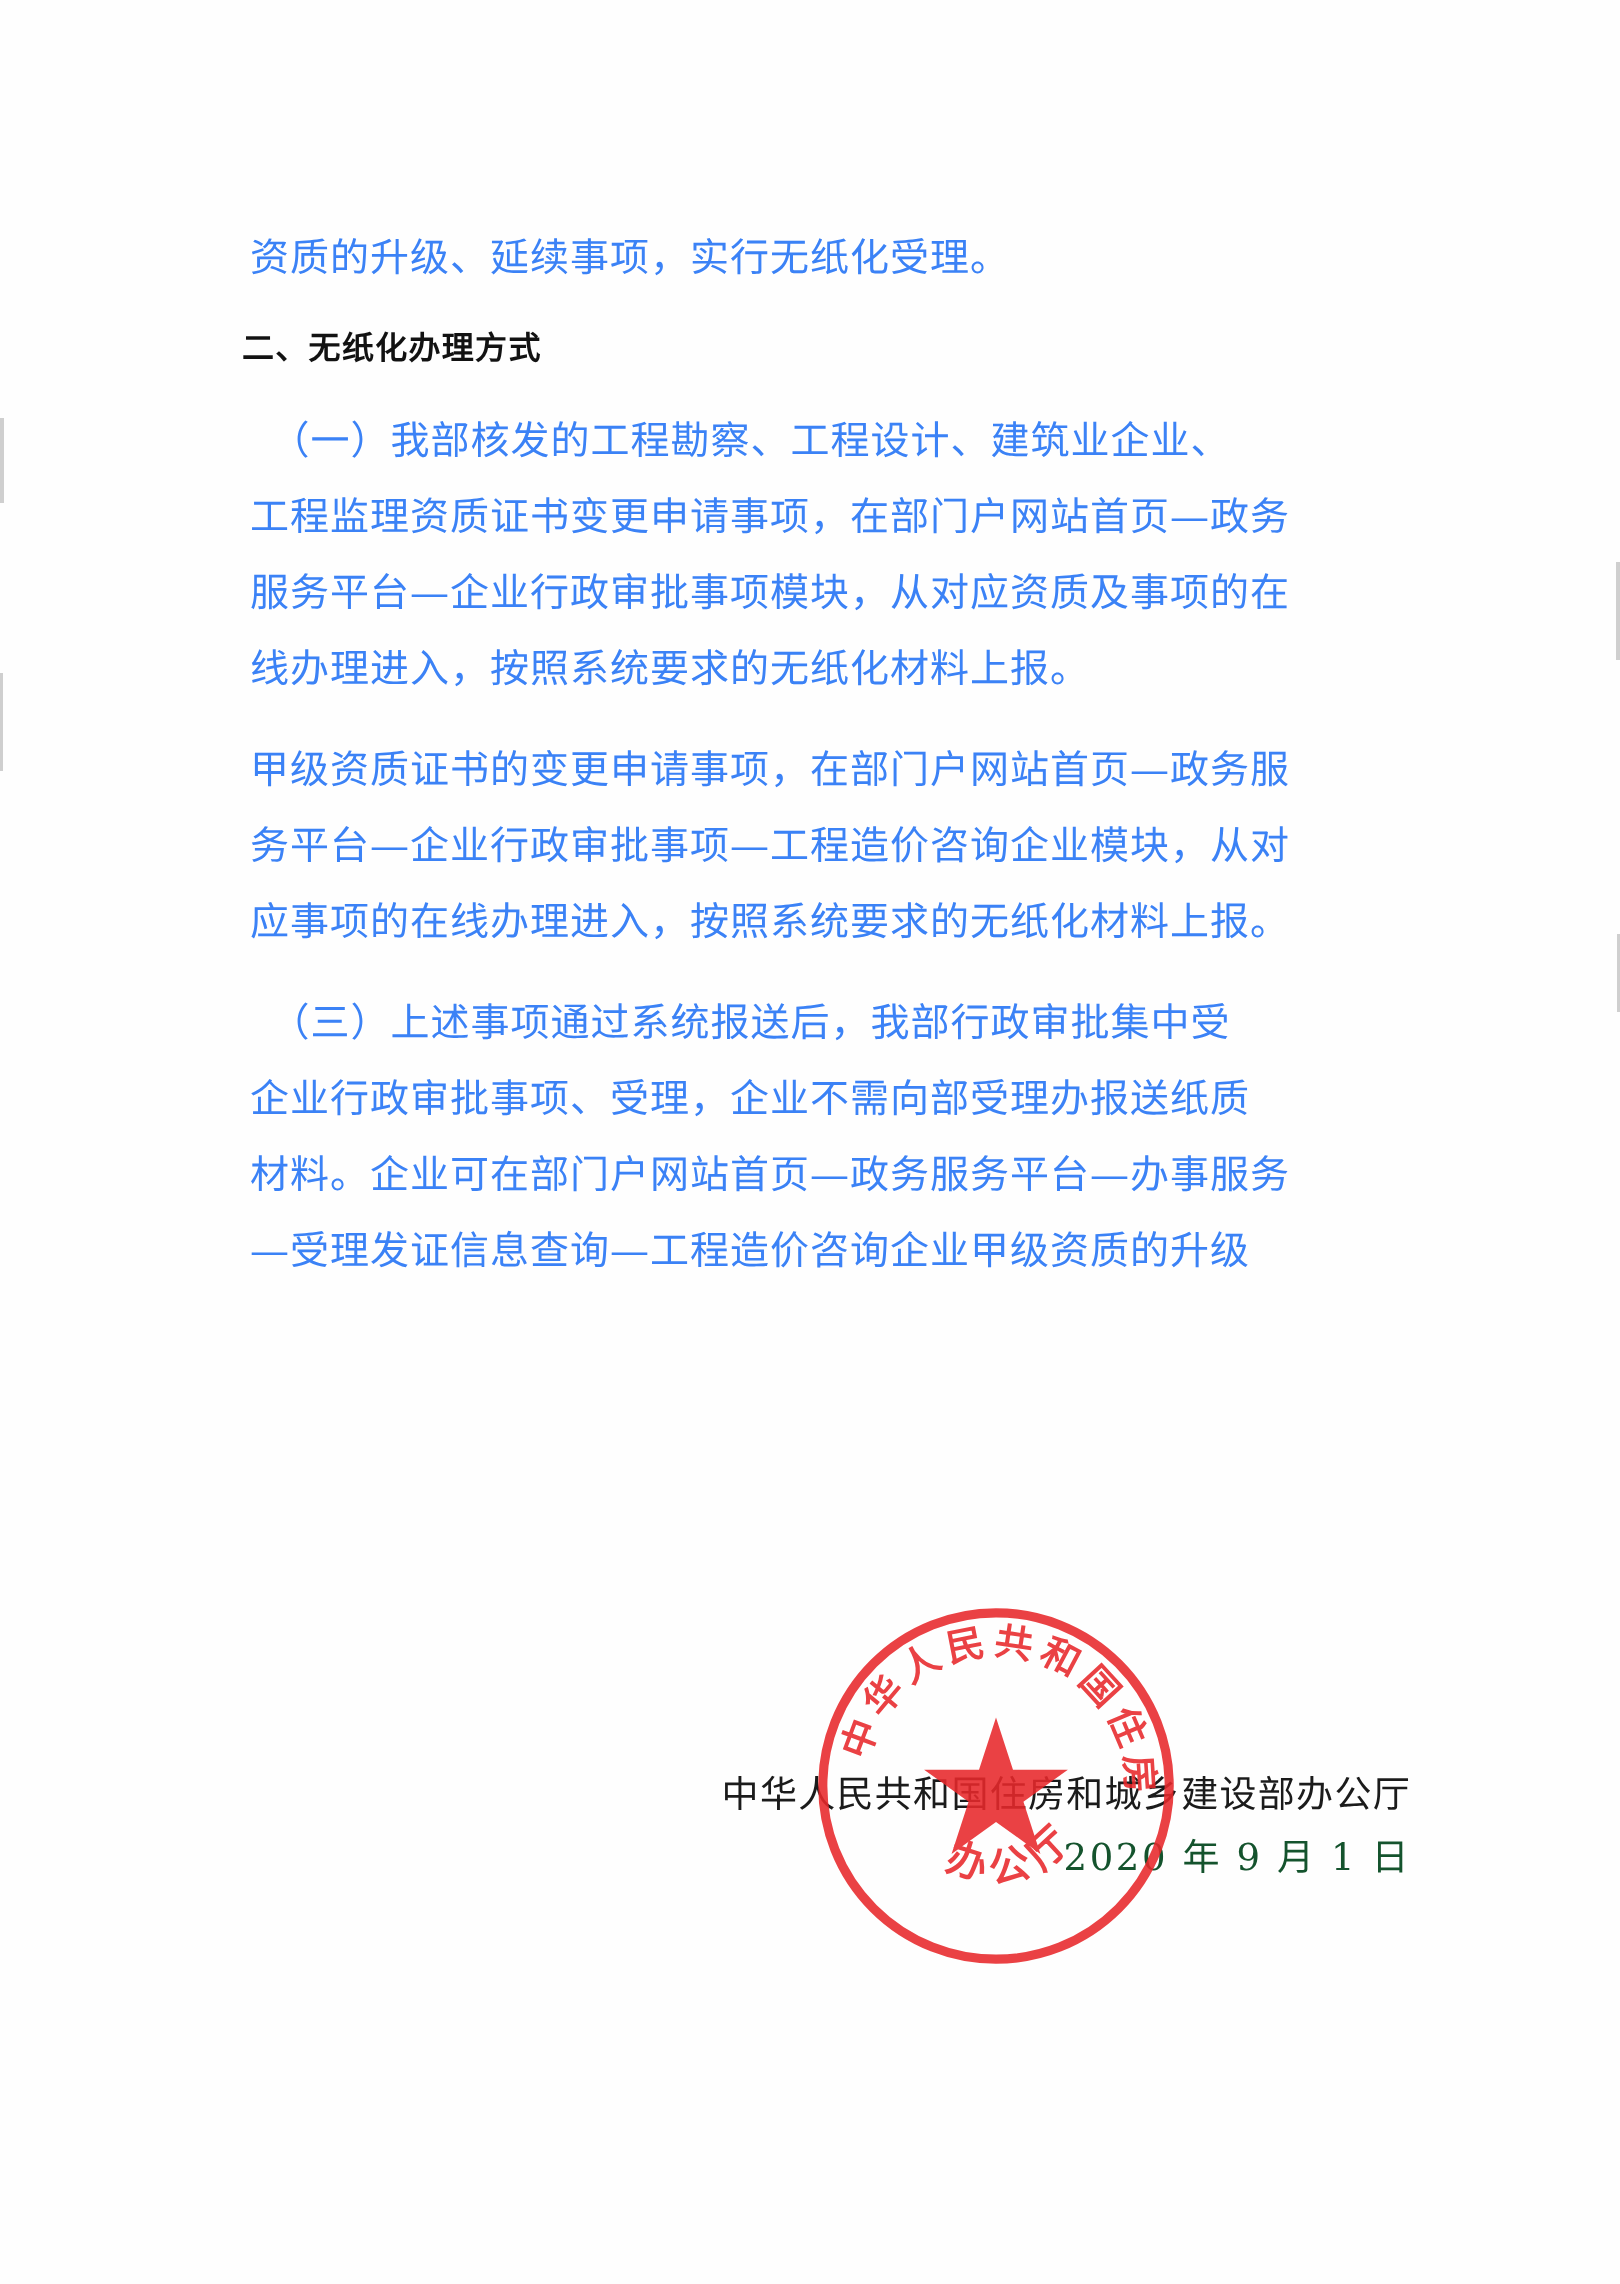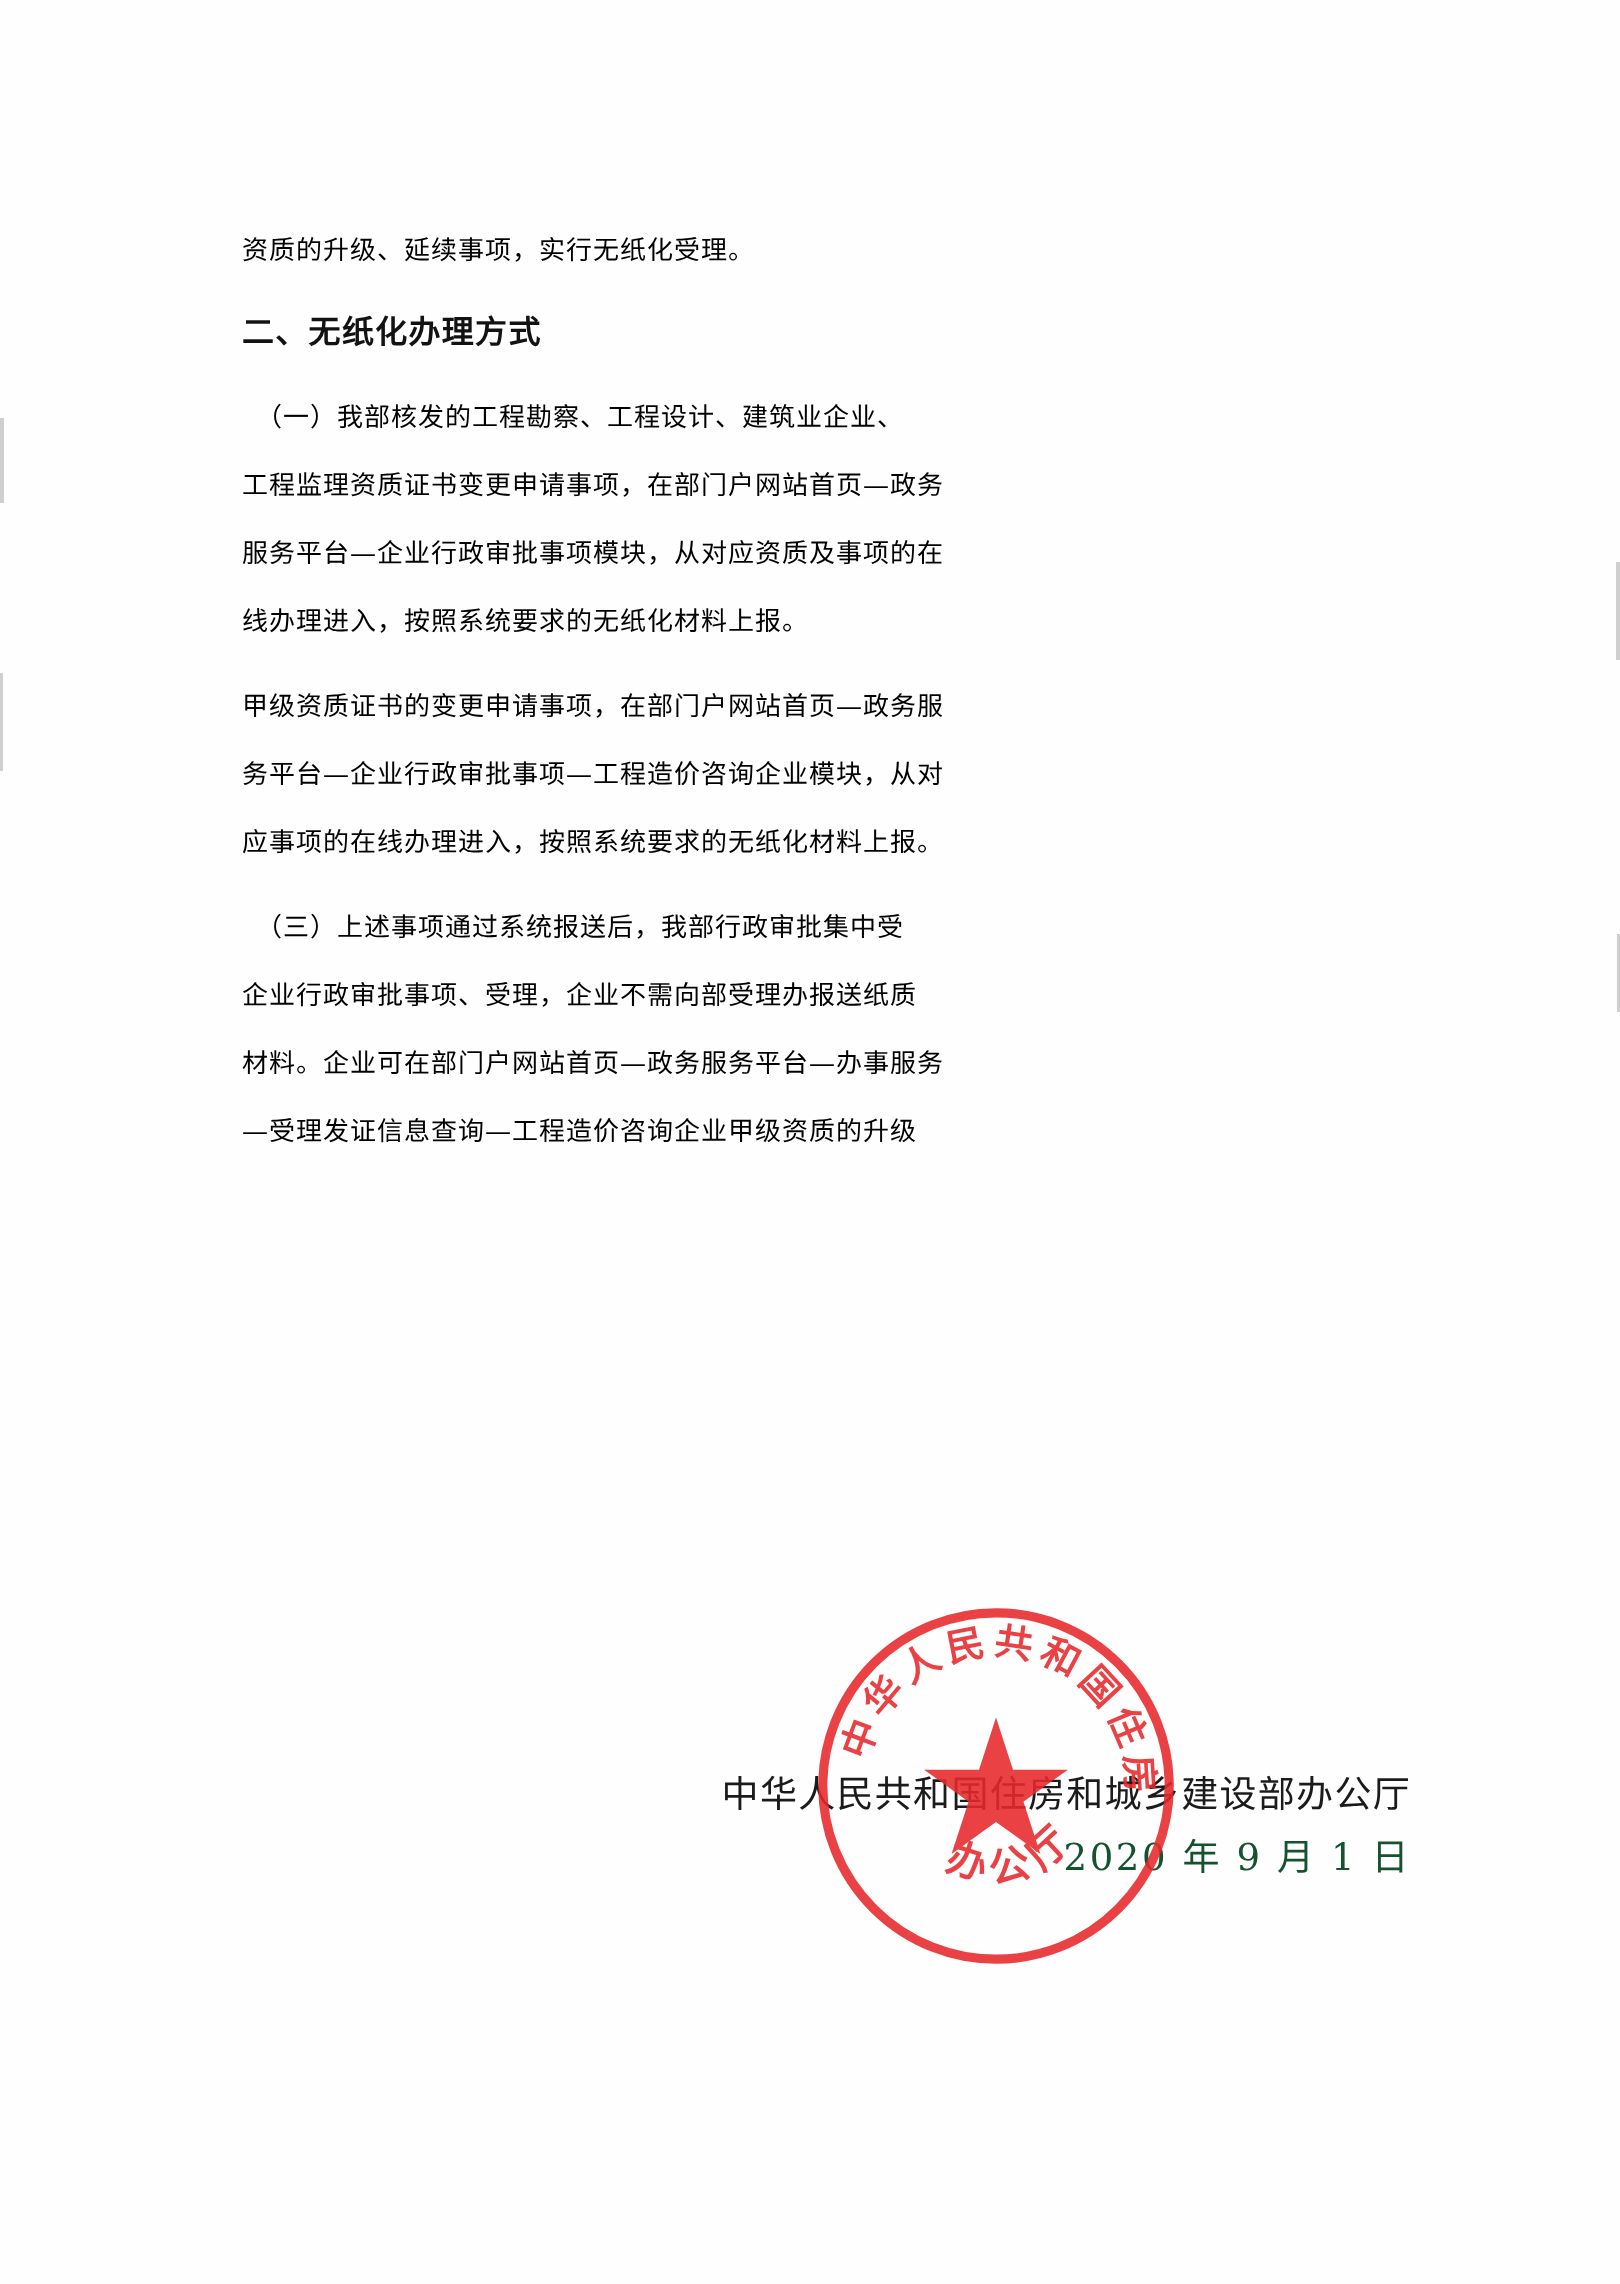--- a/index.html
+++ b/index.html
@@ -31,25 +31,25 @@
   }
 
   .content {
     position: absolute;
     left: 242px;
     top: 216px;
     width: 1140px;
   }
 
   p.body-line {
-    margin: 0;
-    font-size: 26px;
+    margin: 8px;
+    font-size: 39px;
     line-height: 68px;
     letter-spacing: 1px;
-    color: #000000;
+    color: #3b82f6;
     white-space: pre;
     font-family: "DejaVu Serif", "Liberation Serif", serif;
   }
 
   p.heading {
     margin: 0;
     font-size: 32px;
     line-height: 68px;
     letter-spacing: 1.3px;
     font-weight: bold;

